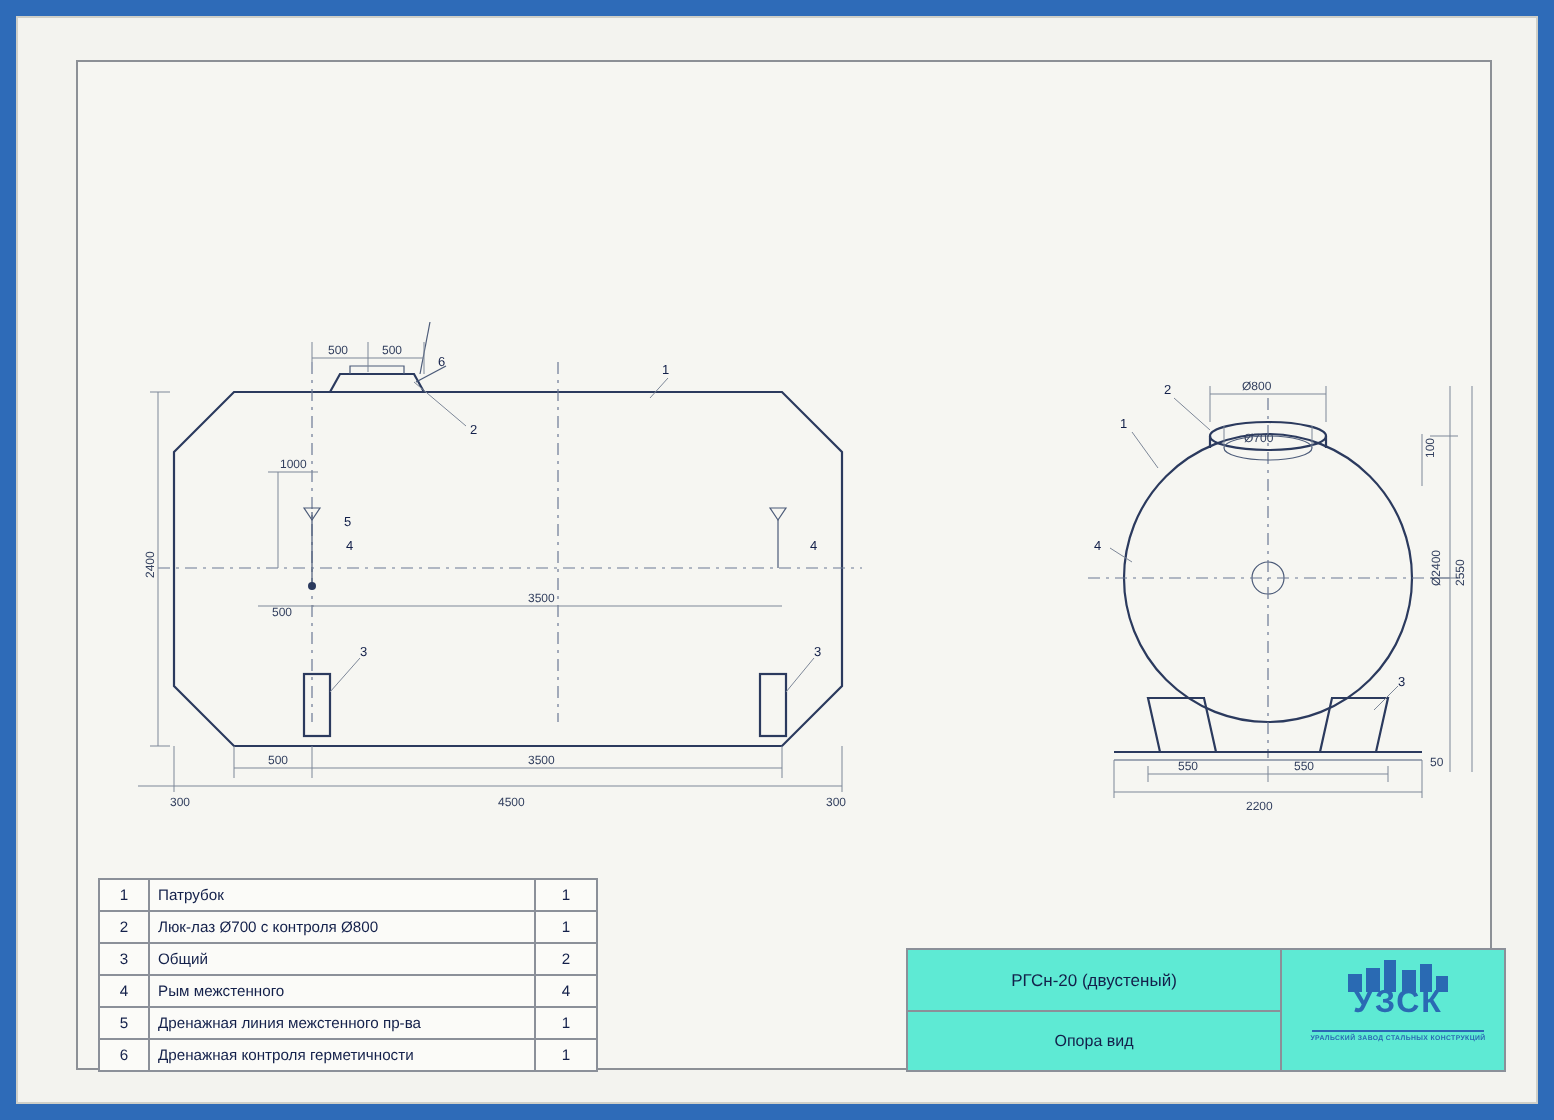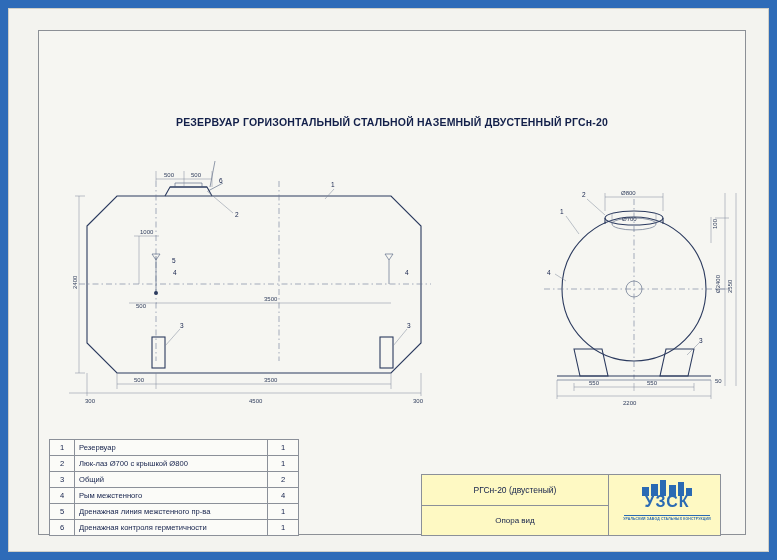--- a/index.html
+++ b/index.html
@@ -40,22 +40,22 @@
   }
   .spec td{
     border:1px solid #8b9099;
     padding:2px 4px;
     height:11px;
     background:#fbfbf8;
   }
   .spec td.c1{width:16px;text-align:center;}
   .spec td.c3{width:22px;text-align:center;}
   .stamp{
-    position:absolute;left:382px;top:443px;width:298px;height:60px;
-    border:1px solid #8b9099;background:#fef9c3;
+    position:absolute;left:414px;top:443px;width:298px;height:60px;
+    border:1px solid #8b9099;background:#5eead4;
   }
   .stamp .divv{position:absolute;left:186px;top:0;width:1px;height:100%;background:#8b9099;}
   .stamp .divh{position:absolute;left:0;top:30px;width:186px;height:1px;background:#8b9099;}
   .stamp .t1{position:absolute;left:0;top:0;width:186px;height:30px;display:flex;align-items:center;justify-content:center;font-size:8.5px;color:#13204a;}
   .stamp .t2{position:absolute;left:0;top:31px;width:186px;height:29px;display:flex;align-items:center;justify-content:center;font-size:8px;color:#13204a;}
   
   .logo{position:absolute;left:196px;top:4px;width:98px;height:52px;}
   .logo .bricks{position:absolute;left:24px;top:1px;width:50px;height:16px;}
   .logo .bk{position:absolute;background:#2a6ab3;}
   .logo .word{position:absolute;left:0;top:15px;width:98px;text-align:center;
@@ -63,21 +63,20 @@
   .logo .sub{position:absolute;left:0;top:38px;width:98px;text-align:center;
     font-size:3.4px;font-weight:bold;color:#2a6ab3;letter-spacing:.2px;}
   .logo .bar{position:absolute;left:6px;top:36px;width:86px;height:1px;background:#2a6ab3;}
 </style>
 </head>
 <body>
 
 <div class="sheet">
   <div class="frame">
 
-    <div class="title-main">РЕЗЕРВУАР ГОРИЗОНТАЛЬНЫЙ СТАЛЬНОЙ НАЗЕМНЫЙ ДВУСТЕННЫЙ РГСн-20</div>
 
     <svg width="706" height="503">
 
       <path class="tank" d="M 48 195 L 78 165 L 352 165 L 382 195 L 382 312 L 352 342 L 78 342 L 48 312 Z"></path>
 
       <path class="thin" d="M 48 195 L 382 195" opacity="0"></path>
 
       <path class="tank" d="M 126 165 L 131 156 L 168 156 L 173 165"></path>
       <line class="tank" x1="131" y1="156" x2="168" y2="156"></line>
 
@@ -205,26 +204,26 @@
       <line class="ext" x1="527" y1="250" x2="516" y2="243"></line>
       <text class="num" x="508" y="244">4</text>
       <line class="ext" x1="648" y1="324" x2="660" y2="312"></line>
       <text class="num" x="660" y="312">3</text>
     </svg>
 
     <table class="spec">
       <tbody>
         <tr>
           <td class="c1">1</td>
-          <td>Резервуар</td>
+          <td>Патрубок</td>
           <td class="c3">1</td>
         </tr>
         <tr>
           <td class="c1">2</td>
-          <td>Люк-лаз Ø700 с крышкой Ø800</td>
+          <td>Люк-лаз Ø700 с контроля Ø800</td>
           <td class="c3">1</td>
         </tr>
         <tr>
           <td class="c1">3</td>
           <td>Общий</td>
           <td class="c3">2</td>
         </tr>
         <tr>
           <td class="c1">4</td>
           <td>Рым межстенного</td>

